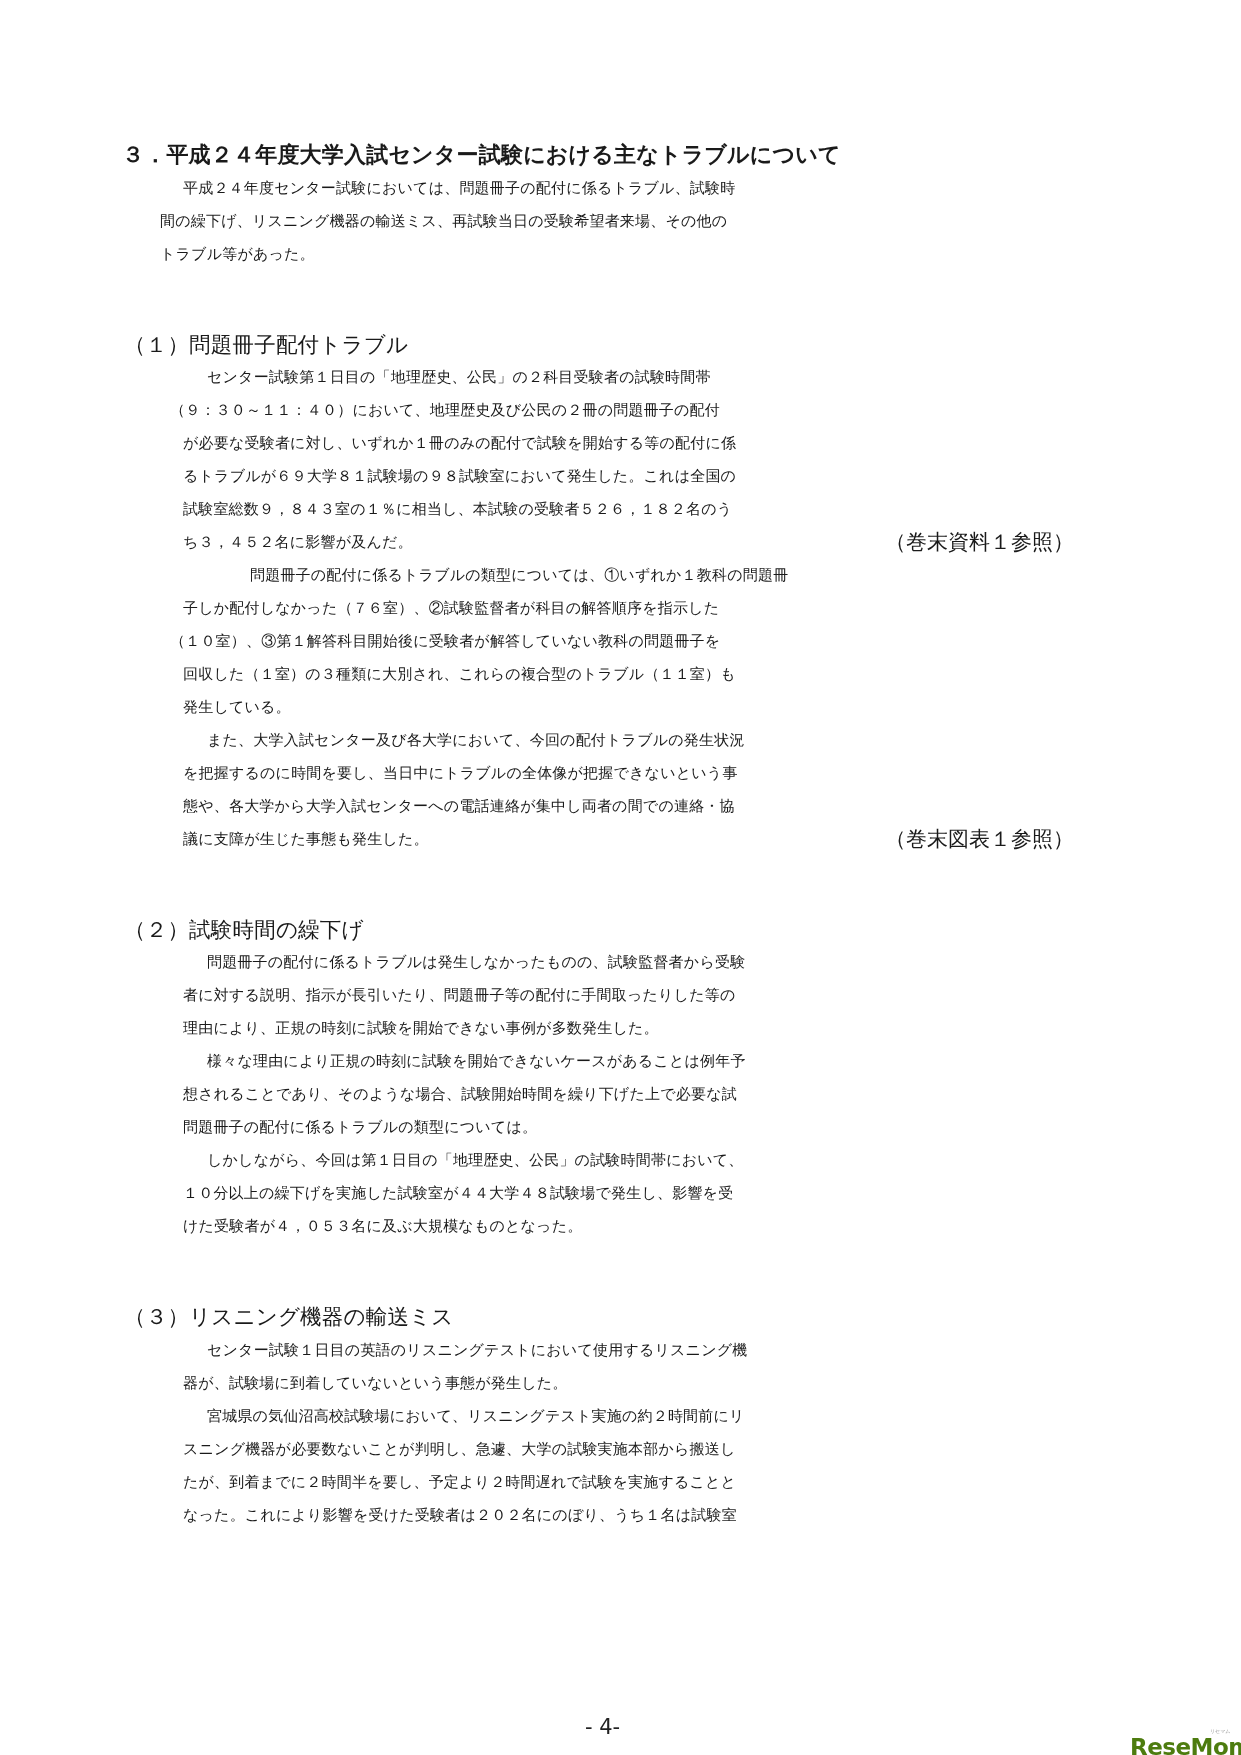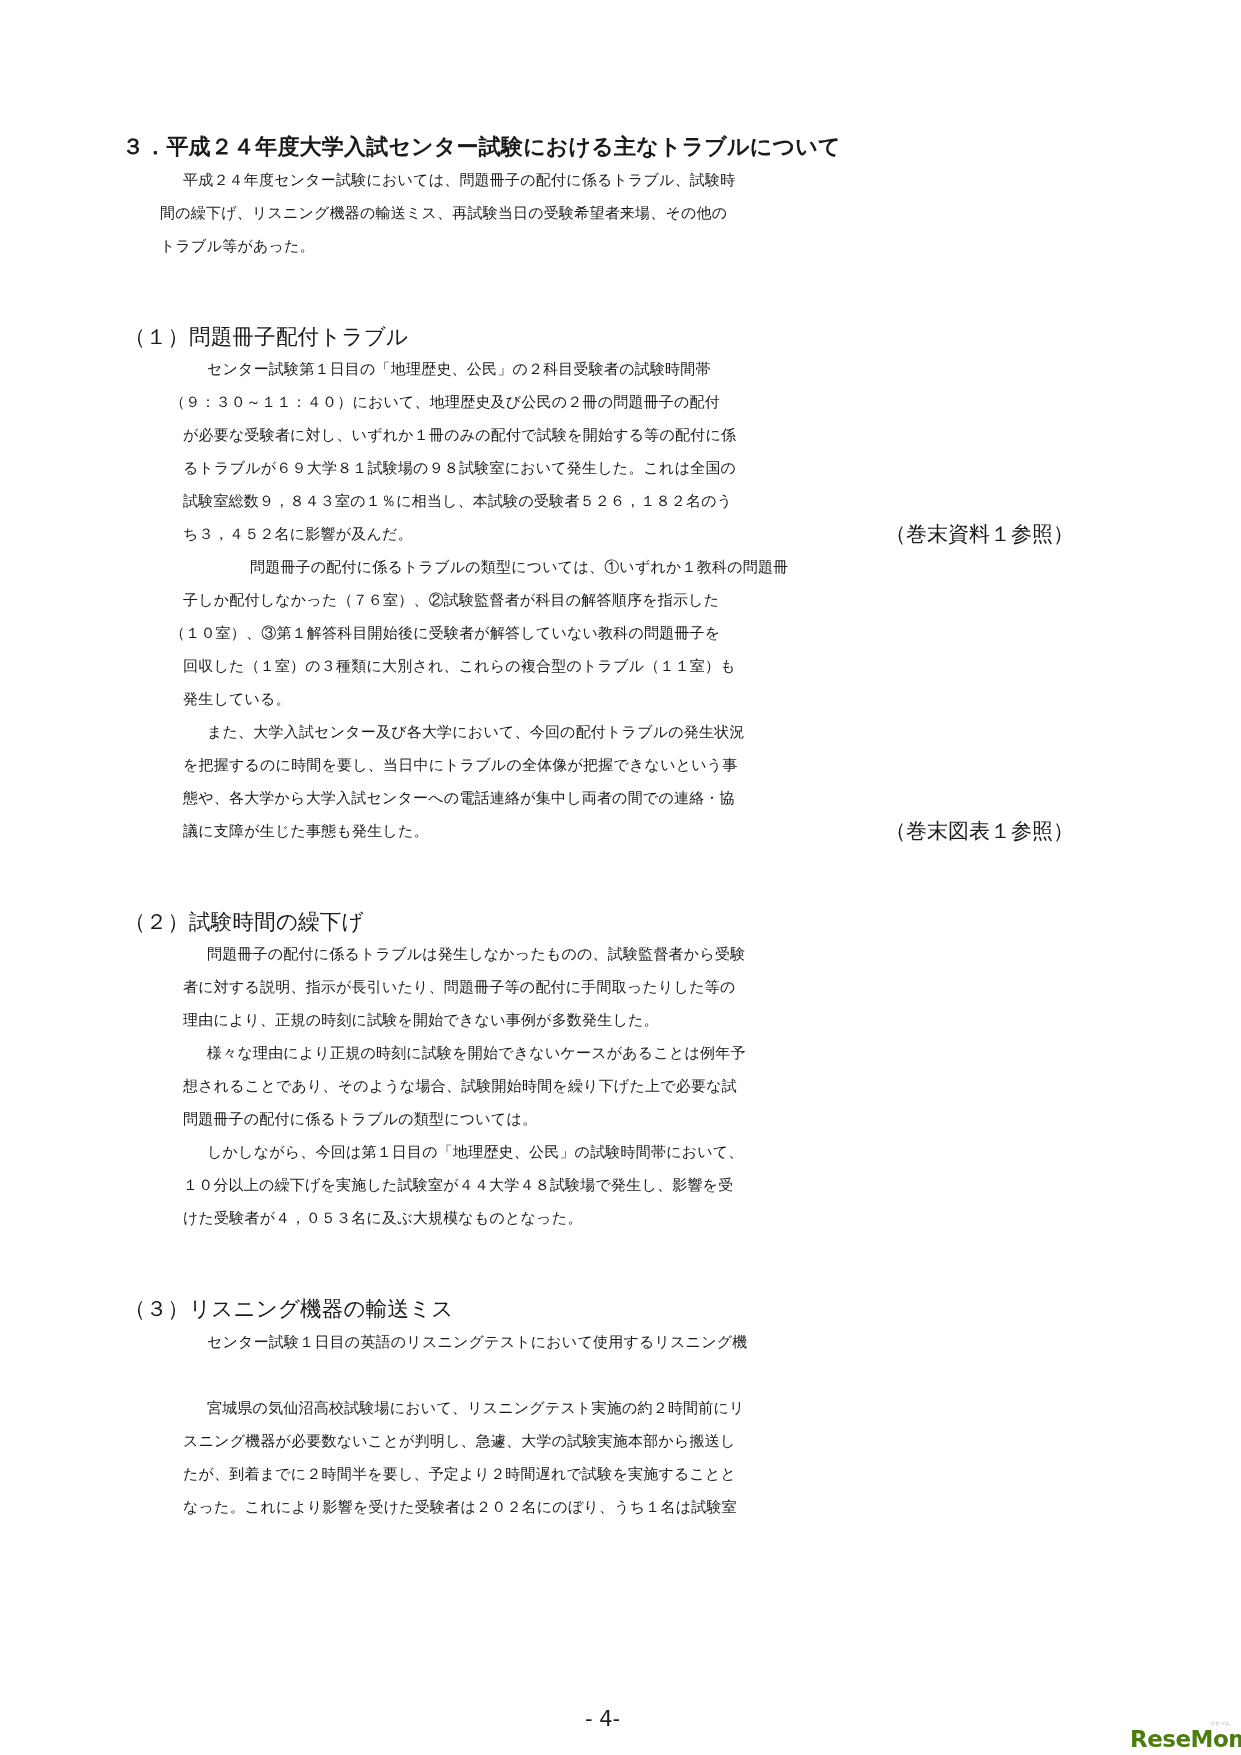--- a/index.html
+++ b/index.html
@@ -1,18 +1,18 @@
 <!DOCTYPE html>
 <html><head>
 <meta charset="utf-8">
 <style>
   html, body { margin: 0; padding: 0; background: #ffffff; }
   body { width: 1241px; height: 1755px; position: relative; overflow: hidden;
          font-family: "DejaVu Serif", "Liberation Serif", serif; color: #1a1a1a; }
-  .page { position: absolute; left: 0; top: 4px; width: 1241px; height: 1512px; }
+  .page { position: absolute; left: 0; top: 12px; width: 1241px; height: 1512px; }
   .line { position: absolute; white-space: nowrap; font-size: 15px; line-height: 30px; letter-spacing: 0.2px; }
   .h-main { font-family: "DejaVu Sans", "Liberation Sans", sans-serif; font-weight: bold; font-size: 22px; }
   .h-sub { font-family: "DejaVu Sans", "Liberation Sans", sans-serif; font-size: 21.5px; }
   .ref { position: absolute; white-space: nowrap; font-size: 21px; line-height: 30px; }
   .page-number { position: absolute; left: 585px; top: 1703px; font-family: "DejaVu Sans", "Liberation Sans", sans-serif; font-size: 21px; color: #222; }
   .logo { position: absolute; left: 1130px; top: 1722px; font-family: "DejaVu Sans", "Liberation Sans", sans-serif; font-weight: bold; font-size: 23px; color: #4d7c0f; letter-spacing: -0.5px; }
   .logo-small { position: absolute; left: 1210px; top: 1716px; font-size: 5px; color: #999; font-family: "DejaVu Sans", sans-serif; }
 </style>
 </head>
 <body>
@@ -49,20 +49,21 @@
   <div class="line" style="left:183px; top:1001px;">理由により、正規の時刻に試験を開始できない事例が多数発生した。</div>
   <div class="line" style="left:207px; top:1034px;">様々な理由により正規の時刻に試験を開始できないケースがあることは例年予</div>
   <div class="line" style="left:183px; top:1067px;">想されることであり、そのような場合、試験開始時間を繰り下げた上で必要な試</div>
   <div class="line" style="left:183px; top:1100px;">問題冊子の配付に係るトラブルの類型については。</div>
   <div class="line" style="left:207px; top:1133px;">しかしながら、今回は第１日目の「地理歴史、公民」の試験時間帯において、</div>
   <div class="line" style="left:183px; top:1166px;">１０分以上の繰下げを実施した試験室が４４大学４８試験場で発生し、影響を受</div>
   <div class="line" style="left:183px; top:1199px;">けた受験者が４，０５３名に及ぶ大規模なものとなった。</div>
 
   <div class="line h-sub" style="left:124px; top:1290px;">（３）リスニング機器の輸送ミス</div>
   <div class="line" style="left:207px; top:1323px;">センター試験１日目の英語のリスニングテストにおいて使用するリスニング機</div>
+  <div class="line" style="left:183px; top:1356px;">器が、試験場に到着していないという事態が発生した。</div>
   <div class="line" style="left:207px; top:1389px;">宮城県の気仙沼高校試験場において、リスニングテスト実施の約２時間前にリ</div>
   <div class="line" style="left:183px; top:1422px;">スニング機器が必要数ないことが判明し、急遽、大学の試験実施本部から搬送し</div>
   <div class="line" style="left:183px; top:1455px;">たが、到着までに２時間半を要し、予定より２時間遅れで試験を実施することと</div>
   <div class="line" style="left:183px; top:1488px;">なった。これにより影響を受けた受験者は２０２名にのぼり、うち１名は試験室</div>
 
   <div class="page-number">- 4-</div>
   <div class="logo-small">リセマム</div>
   <div class="logo">ReseMom</div>
 </div>
 

